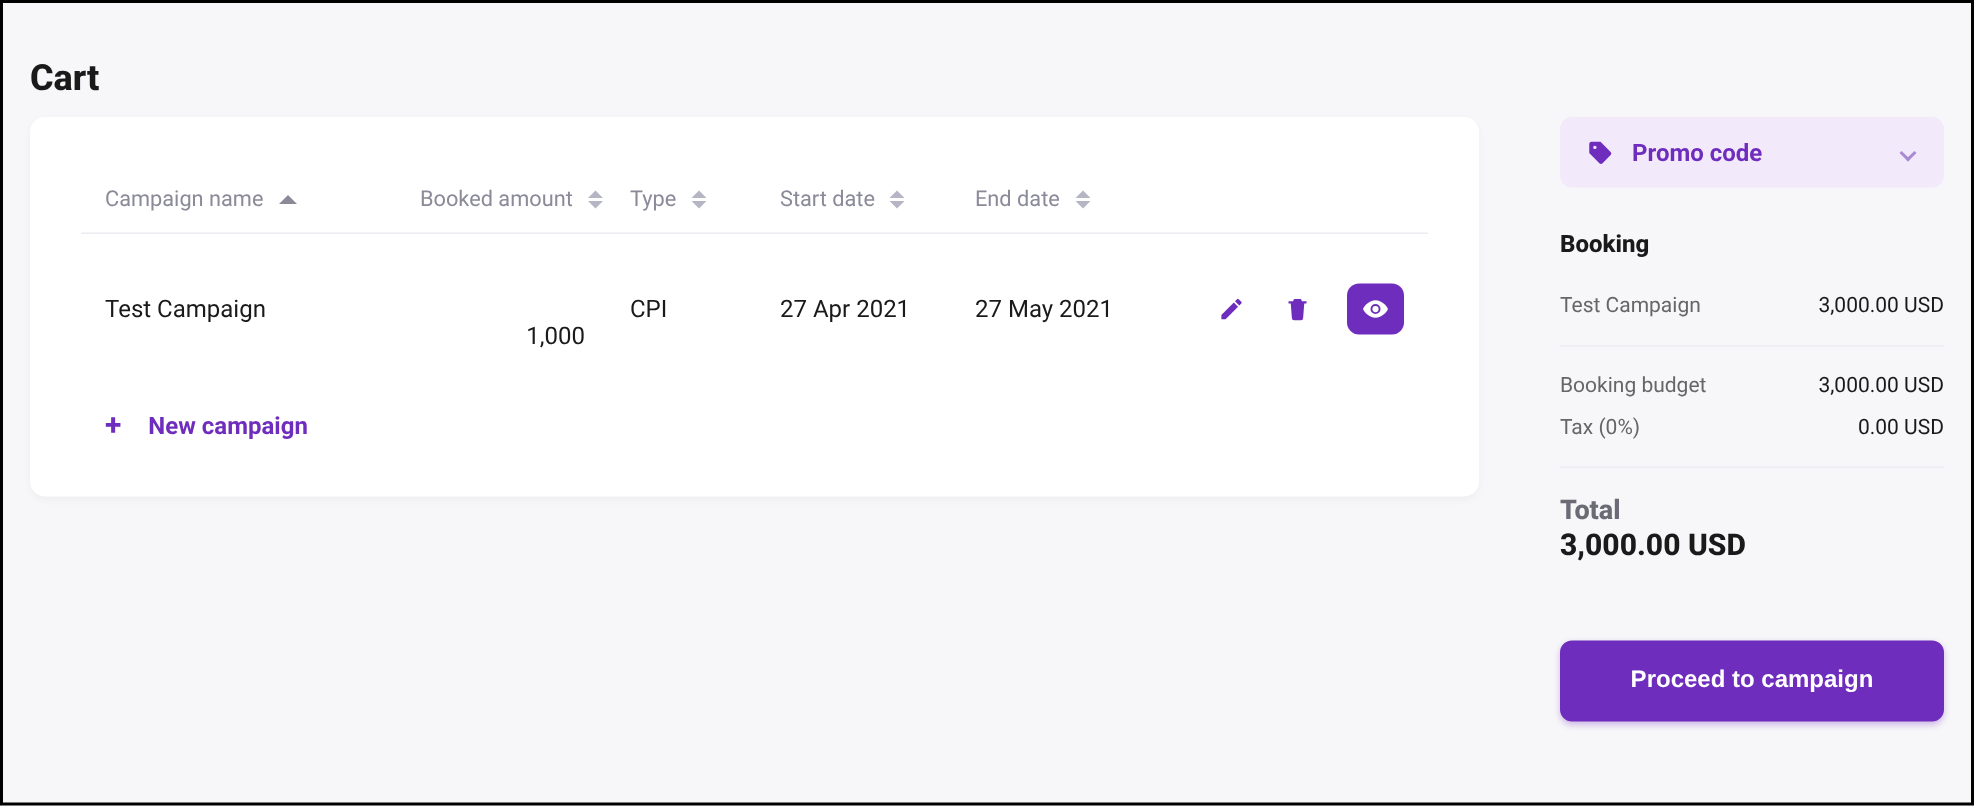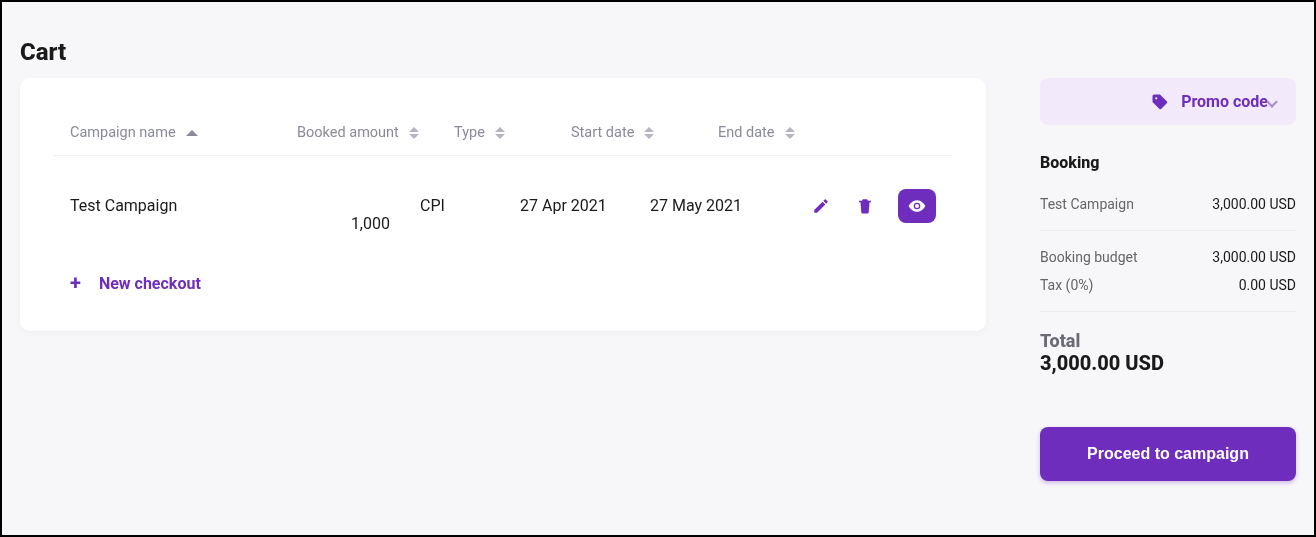--- a/index.html
+++ b/index.html
@@ -32,21 +32,20 @@
   }
   .table { width: 100%; }
   .thead {
     display: grid;
     grid-template-columns: 210px 140px 100px 130px 130px 1fr;
     align-items: center;
     padding: 16px 16px 14px 16px;
     border-bottom: 1px solid #ececf1;
     color: #8a8a99;
     font-size: 14.5px;
-    gap: 17px;
   }
   .th { display: flex; align-items: center; gap: 10px; white-space: nowrap; }
   .th.right { }
   .sort-col { display: flex; flex-direction: column; gap: 2px; width: 10px; }
   .sort-col .tri {
     width: 0; height: 0; border-left: 5px solid transparent; border-right: 5px solid transparent;
   }
   .sort-col .up { border-bottom: 5px solid #b5b5c3; }
   .sort-col .down { border-top: 5px solid #b5b5c3; }
   .sort-single-up {
@@ -78,21 +77,21 @@
     color: #6f2dbd;
     font-weight: 700;
     font-size: 16px;
     cursor: pointer;
   }
   .plus-icon { font-size: 20px; line-height: 1; font-weight: 700; color: #6f2dbd; }
 
   
   .sidebar { width: 256px; display: flex; flex-direction: column; gap: 24px; }
   .promo {
-    display: flex; align-items: center; justify-content: flex-end;
+    display: flex; align-items: center; justify-content: space-between;
     background: #f2e9fb; border-radius: 8px;
     padding: 14px 18px; color: #6f2dbd; font-weight: 700; font-size: 16px;
     cursor: pointer;
   }
   .promo-left { display: flex; align-items: center; gap: 12px; }
   .chevron {
     display: inline-block;
     border-right: 2px solid #a88ad3;
     border-bottom: 2px solid #a88ad3;
     width: 8px; height: 8px;
@@ -184,21 +183,21 @@
           <span class="icon-btn primary">
             <svg viewBox="0 0 24 24" fill="currentColor">
                 <path d="M12 5c-5 0-9 4.5-10 7 1 2.5 5 7 10 7s9-4.5 10-7c-1-2.5-5-7-10-7zm0 11a4 4 0 1 1 0-8 4 4 0 0 1 0 8zm0-6.5a2.5 2.5 0 1 0 0 5 2.5 2.5 0 0 0 0-5z"></path>
               </svg>
           </span>
         </div>
       </div>
 
       <div class="new-campaign-row">
         <span class="plus-icon">+</span>
-        <span>New checkout</span>
+        <span>New campaign</span>
       </div>
 
     </div>
   </div>
 
   <div class="sidebar">
     <div class="promo">
       <div class="promo-left">
         <svg width="18" height="18" viewBox="0 0 24 24" fill="currentColor">
             <path d="M21 11l-9-9H4a2 2 0 0 0-2 2v8l9 9a2 2 0 0 0 2.83 0L21 13.83A2 2 0 0 0 21 11zM7 8.5A1.5 1.5 0 1 1 7 5.5a1.5 1.5 0 0 1 0 3z"></path>

